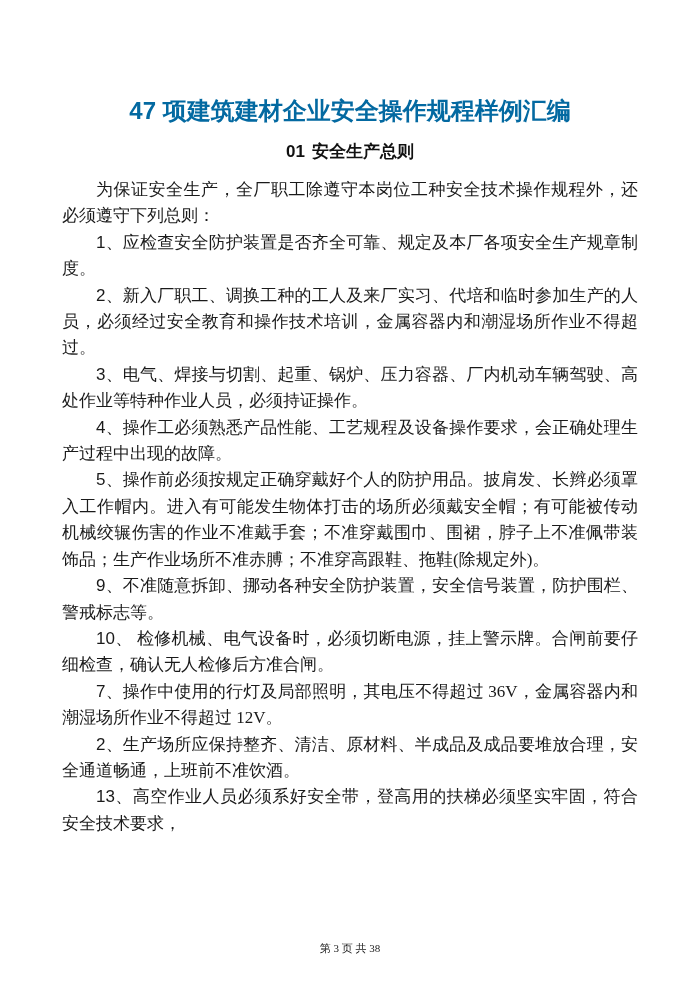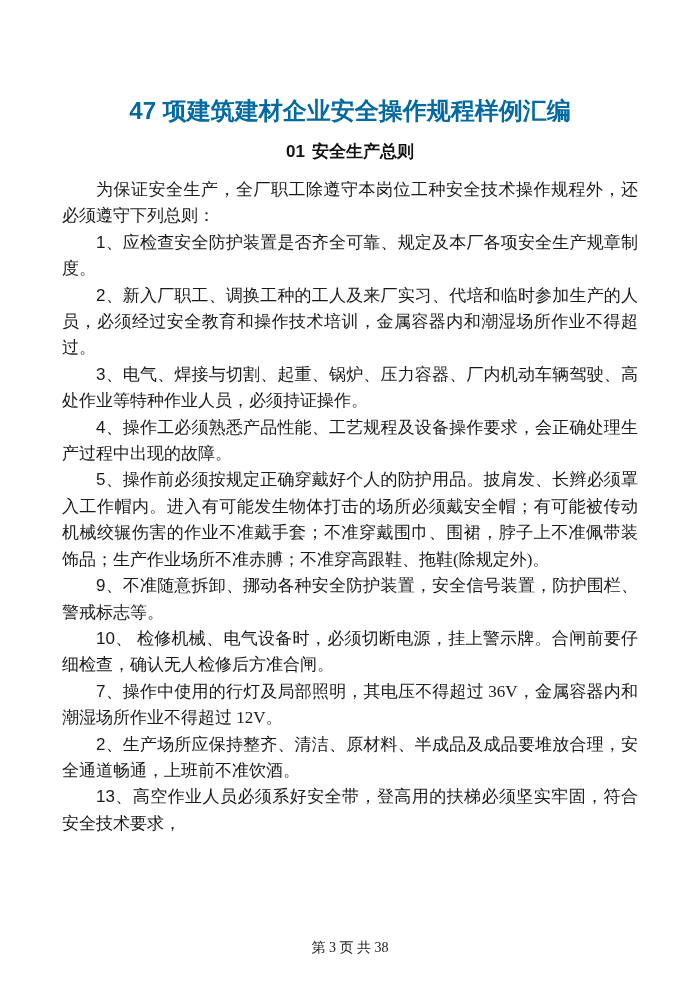--- a/index.html
+++ b/index.html
@@ -47,21 +47,21 @@
     color: #1a1a1a;
   }
   .body-para .num {
     font-family: "Liberation Sans", "DejaVu Sans", sans-serif;
   }
   .page-footer {
     position: absolute;
     left: 0; right: 0;
     bottom: 33px;
     text-align: center;
-    font-size: 14px;
+    font-size: 11px;
     line-height: 18px;
     color: #1a1a1a;
   }
 </style>
 </head>
 <body>
 
 <div class="page">
 
   <h1 class="doc-title">47 项建筑建材企业安全操作规程样例汇编</h1>

